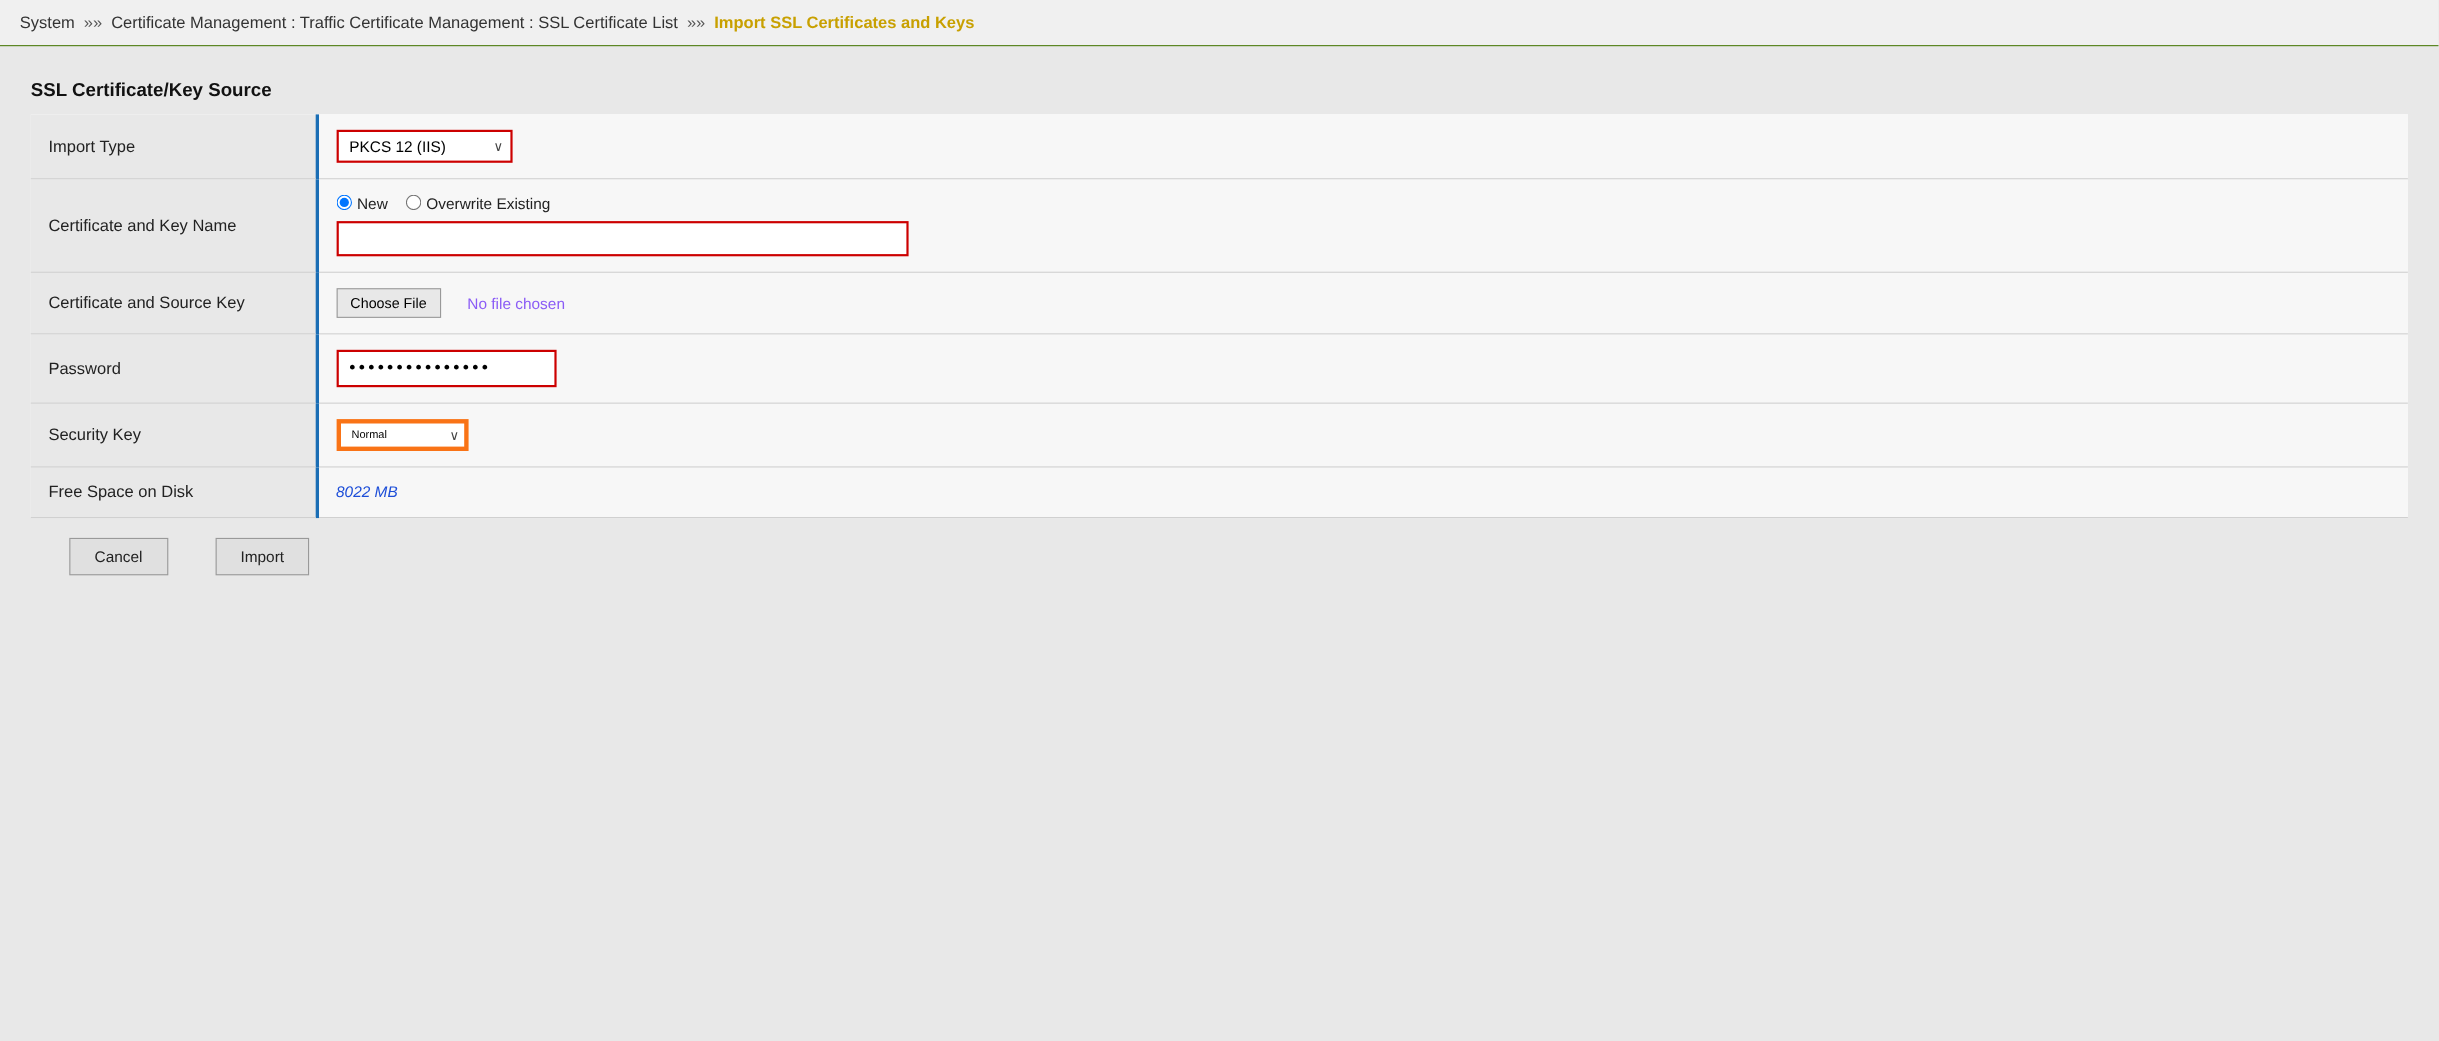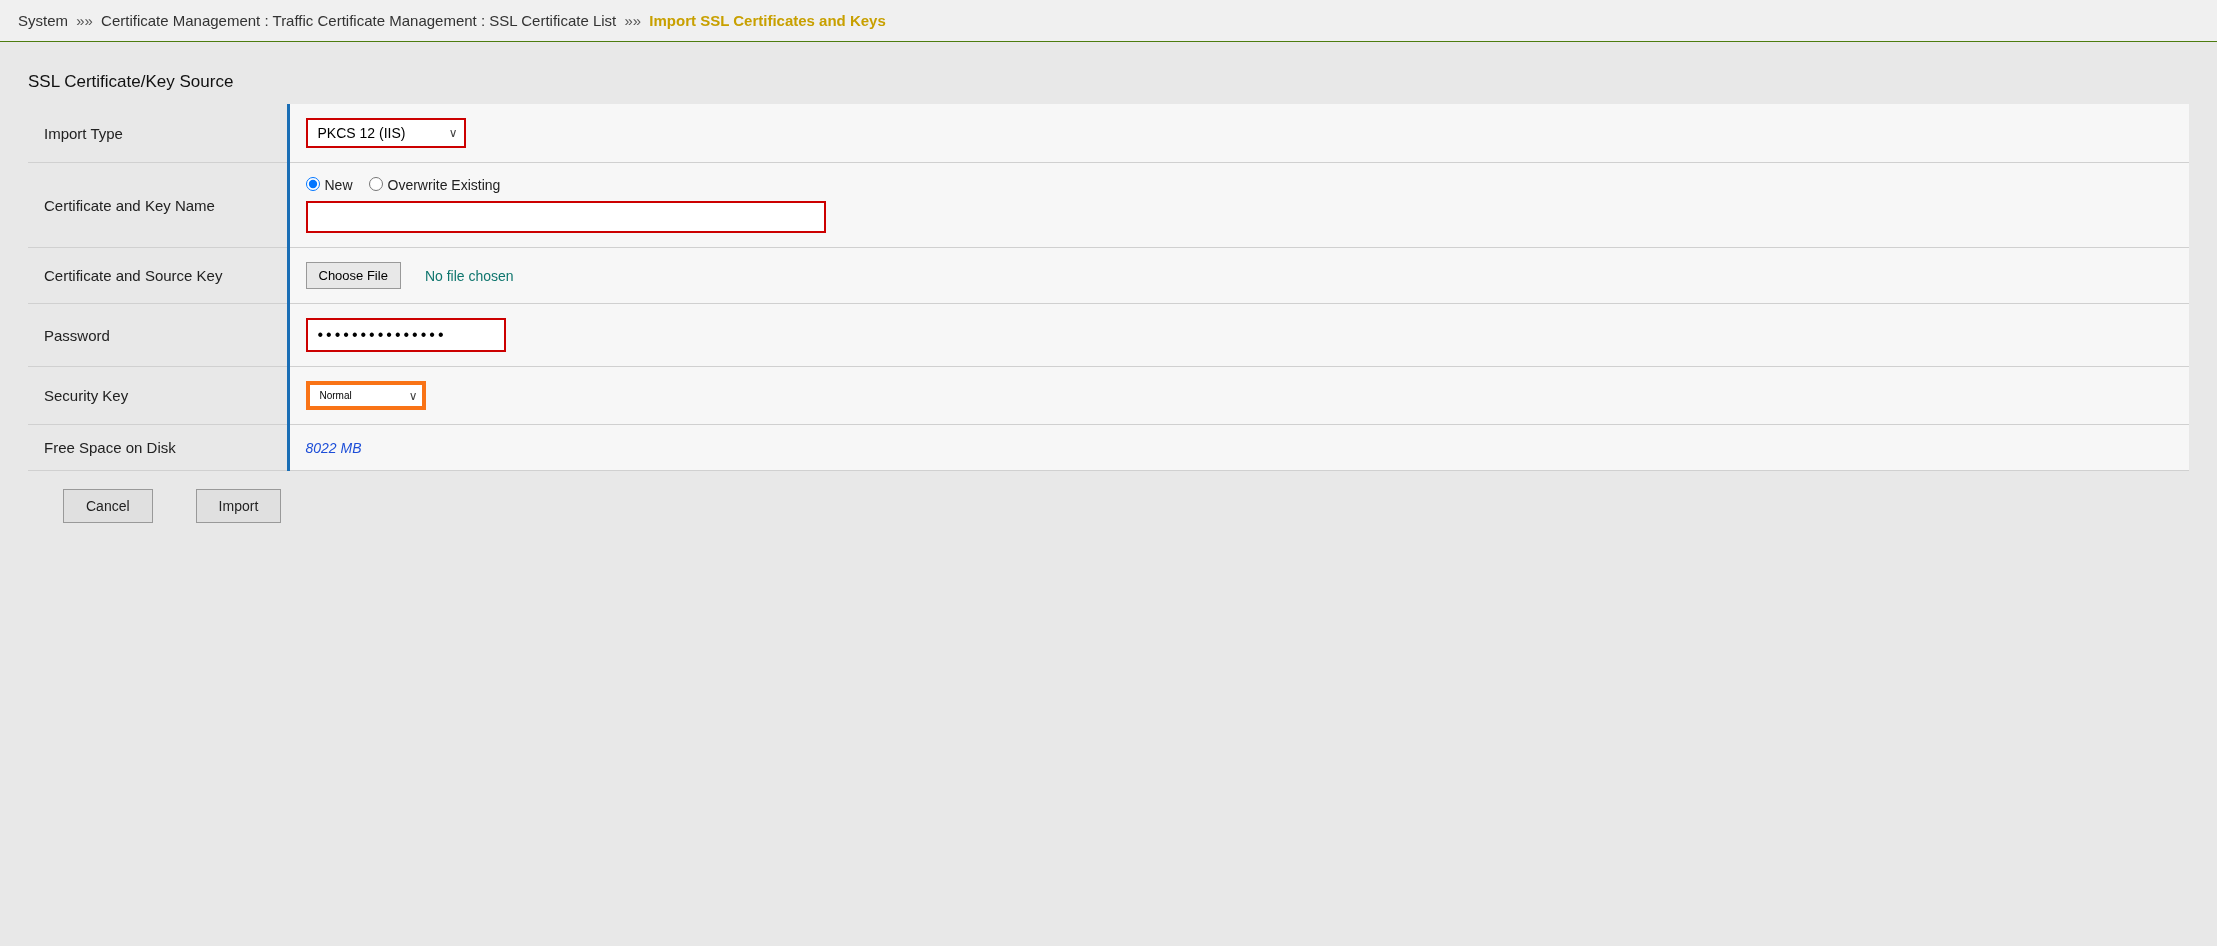--- a/index.html
+++ b/index.html
@@ -27,21 +27,21 @@
       color: #555;
     }
 
     
     .main-content {
       padding: 30px 28px 20px 28px;
     }
 
     .section-title {
       font-size: 17px;
-      font-weight: normal;
+      font-weight: bold;
       margin-bottom: 12px;
       color: #111;
     }
 
     
     .form-table {
       width: 100%;
       border-collapse: collapse;
       background: #fff;
     }
@@ -140,21 +140,21 @@
     .choose-file-btn {
       padding: 5px 12px;
       font-size: 13px;
       border: 1px solid #999;
       background: #e8e8e8;
       cursor: pointer;
     }
 
     .no-file-text {
       font-size: 14px;
-      color: #0f766e;
+      color: #8b5cf6;
     }
 
     
     .password-input {
       border: 2px solid #cc0000;
       padding: 6px 10px;
       font-size: 16px;
       width: 200px;
       outline: none;
       background: #fff;

